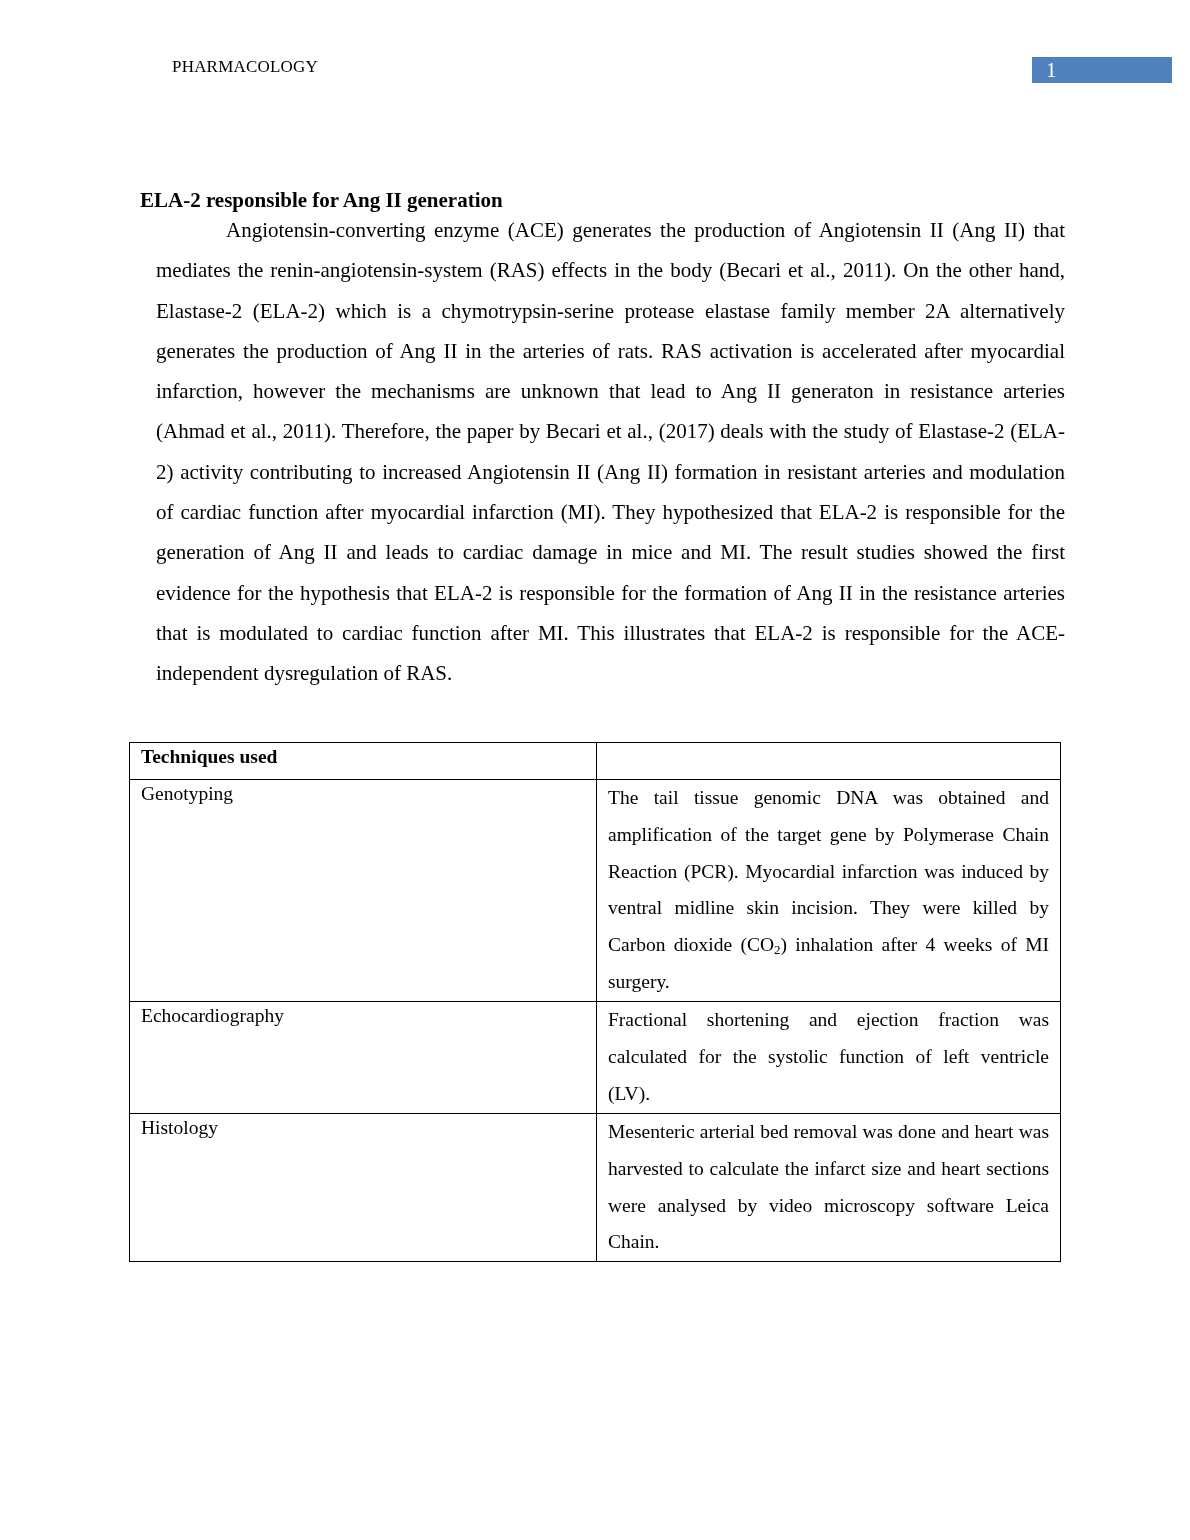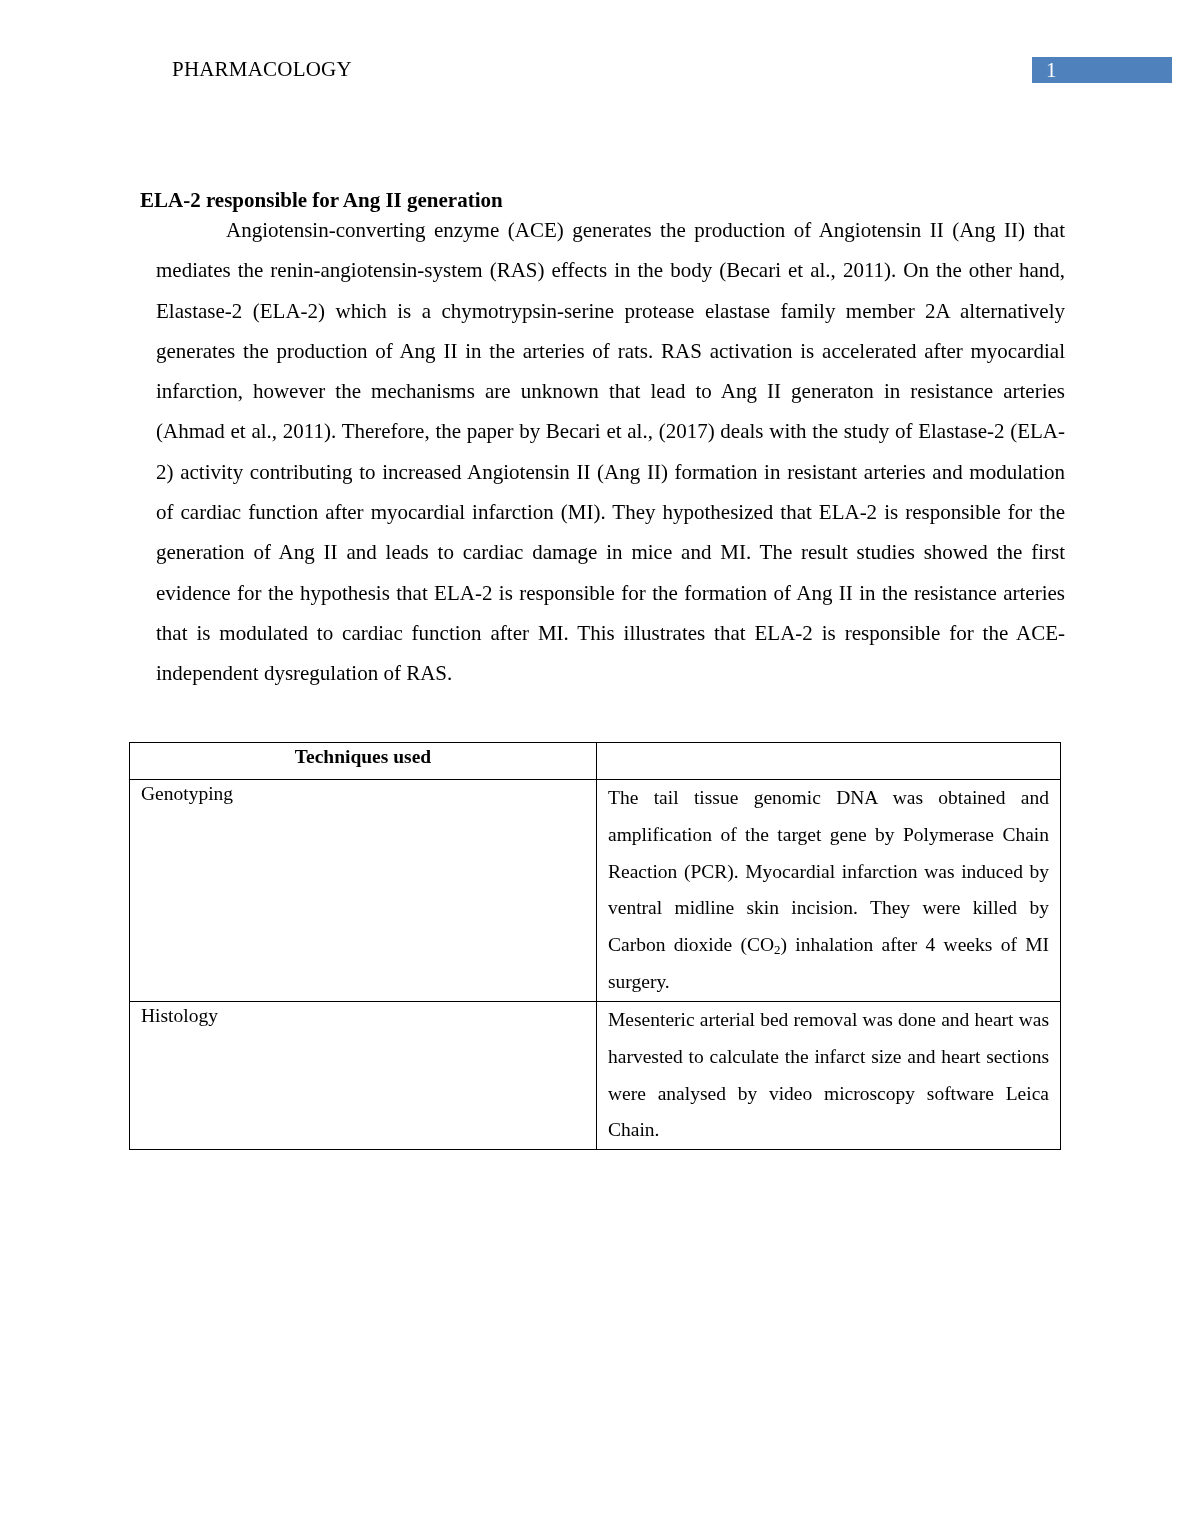--- a/index.html
+++ b/index.html
@@ -1,30 +1,30 @@
 <!DOCTYPE html>
 <html><head>
 <meta charset="utf-8">
 <style>
   html, body { margin: 0; padding: 0; background: #ffffff; }
   body { width: 1190px; height: 1540px; position: relative; overflow: hidden;
          font-family: "Liberation Serif", "DejaVu Serif", serif; color: #000; }
-  .header-title { position: absolute; left: 172px; top: 57px; font-size: 21px; letter-spacing: 0.2px; }
+  .header-title { position: absolute; left: 172px; top: 57px; font-size: 17px; letter-spacing: 0.2px; }
   .page-num-box { position: absolute; left: 1032px; top: 57px; width: 140px; height: 26px;
                   background: #4f81bd; color: #ffffff; font-size: 21px; line-height: 26px;
                   padding-left: 14px; box-sizing: border-box; }
   .section-heading { position: absolute; left: 140px; top: 140px; font-size: 21px; font-weight: bold; margin-top: 48px; }
   .body-para { position: absolute; left: 140px; top: 194px; width: 909px; font-size: 21px;
                line-height: 40.3px; text-align: justify; text-indent: 70px; margin: 16px; }
   table.tech-table { position: absolute; left: 129px; top: 742px; width: 932px;
                      border-collapse: collapse; font-size: 19.5px; }
   table.tech-table td { border: 1px solid #000; vertical-align: top; padding: 0 11px; }
   table.tech-table td.col1 { width: 444px; }
   table.tech-table td.col2 { text-align: justify; line-height: 36.8px; }
-  table.tech-table td.head { text-align: center; font-weight: bold; height: 36px; line-height: 28px; padding-top: 0; }
+  table.tech-table td.head { font-weight: bold; height: 36px; line-height: 28px; padding-top: 0; }
   table.tech-table td.label { line-height: 28px; padding-top: 0; }
   table.tech-table td.col2 { padding-top: 0; }
   sub.co2 { font-size: 13px; vertical-align: -3px; line-height: 0; }
   .last-row td { border-bottom: 1px solid #000; }
 </style>
 </head>
 <body>
 
 <div class="header-title">PHARMACOLOGY</div>
 <div class="page-num-box">1</div>
@@ -35,18 +35,22 @@
 <table class="tech-table">
   <tbody>
       <tr>
     <td class="col1 head">Techniques used</td>
     <td class="head"></td>
   </tr>
   <tr style="height:222px">
     <td class="col1 label">Genotyping</td>
     <td class="col2"><span>The tail tissue genomic DNA was obtained and amplification of the target gene by Polymerase Chain Reaction (PCR). Myocardial infarction was induced by ventral midline skin incision. They were killed by Carbon dioxide (CO</span><sub class="co2">2</sub><span>) inhalation after 4 weeks of MI surgery.</span></td>
   </tr>
+  <tr style="height:112px">
+    <td class="col1 label">Echocardiography</td>
+    <td class="col2">Fractional shortening and ejection fraction was calculated for the systolic function of left ventricle (LV).</td>
+  </tr>
   <tr style="height:148px">
     <td class="col1 label">Histology</td>
     <td class="col2">Mesenteric arterial bed removal was done and heart was harvested to calculate the infarct size and heart sections were analysed by video microscopy software Leica Chain.</td>
   </tr>
 </tbody>
   </table>
 
 </body></html>

